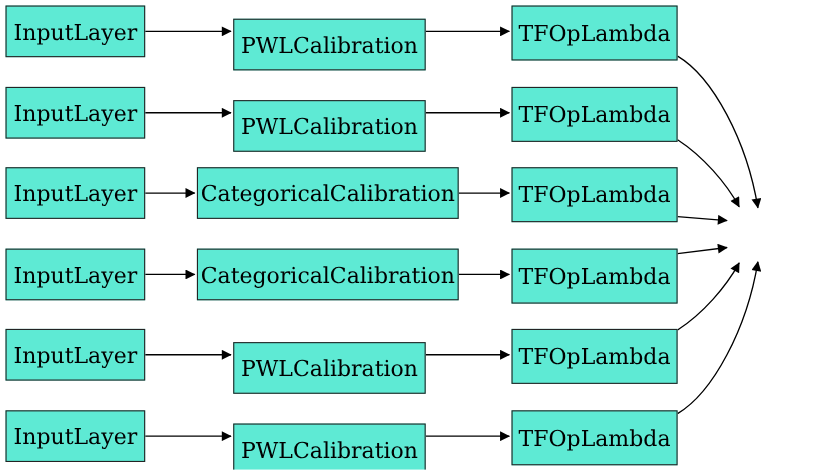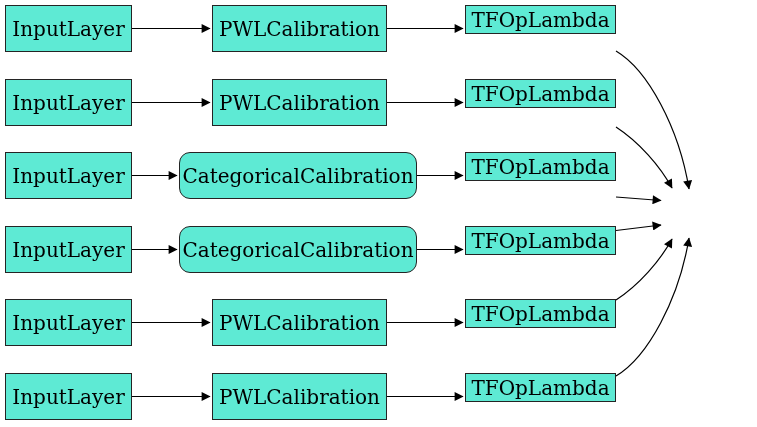--- a/index.html
+++ b/index.html
@@ -23,23 +23,23 @@
     border: 1.5px solid #242424;
     color: #000000;
     font-size: 20px;
     display: flex;
     align-items: center;
     justify-content: center;
     white-space: nowrap;
   }
   
   .col-input   { left: 5px;   width: 127px; height: 47px; }
-  .col-pwl     { left: 212px; width: 175px; height: 47px; }
-  .col-cat     { left: 179px; width: 238px; height: 47px; border-radius: 11px; }
-  .col-tfop    { left: 465px; width: 151px; height: 29px; }
+  .col-pwl     { left: 212px; width: 175px; height: 47px; margin-top: 12px; }
+  .col-cat     { left: 179px; width: 238px; height: 47px; }
+  .col-tfop    { left: 465px; width: 151px; height: 50px; }
   .col-lattice { left: 663px; width: 88px;  height: 45px; top: 191px; }
   .row1 { top: 5px; }
   .row2 { top: 79px; }
   .row3 { top: 152px; }
   .row4 { top: 226px; }
   .row5 { top: 299px; }
   .row6 { top: 373px; }
   .edge {
     fill: none;
     stroke: #000000;

